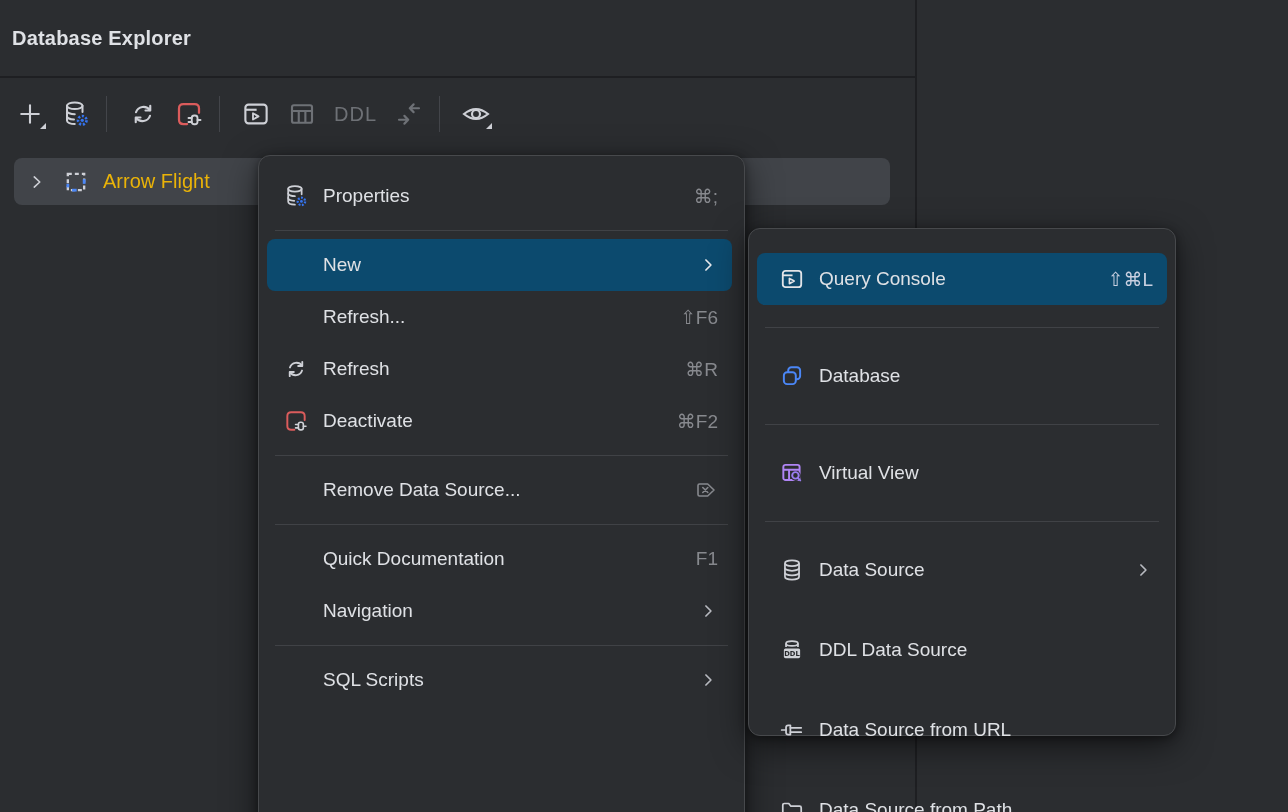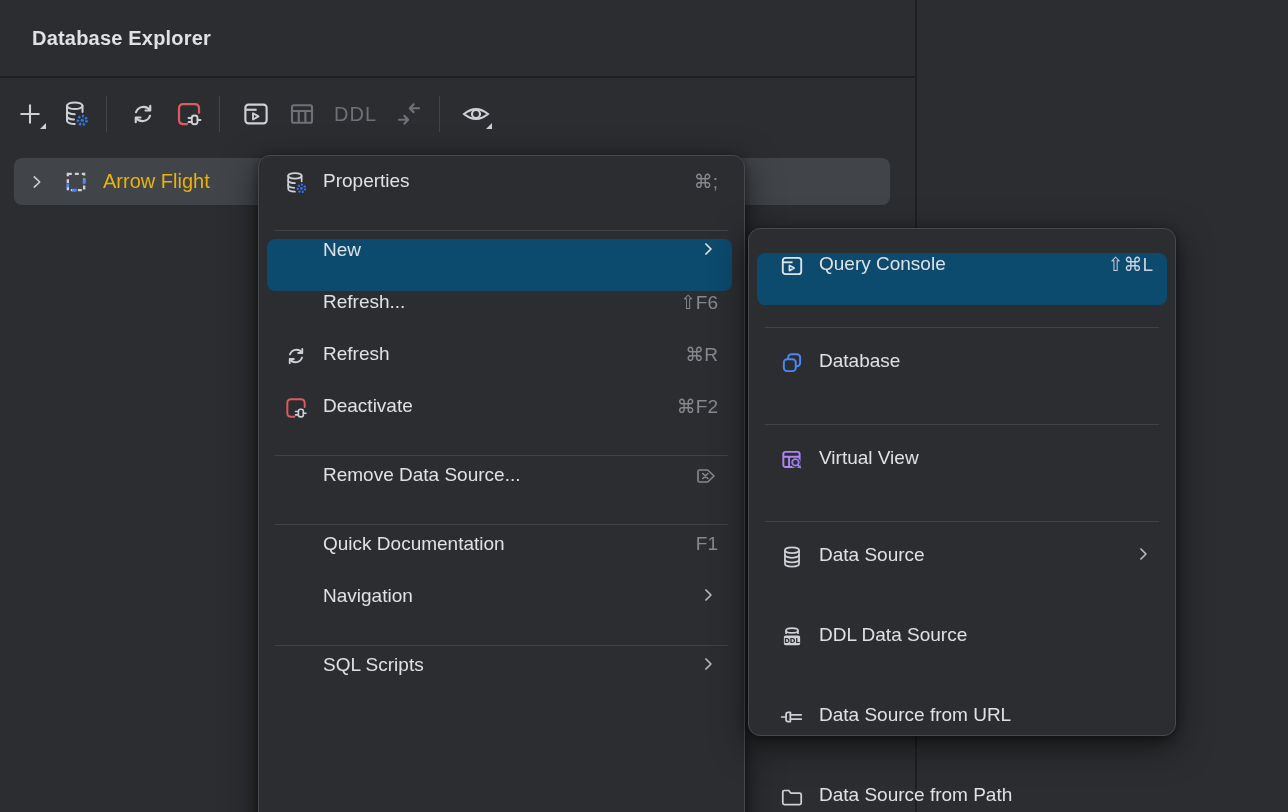--- a/index.html
+++ b/index.html
@@ -5,21 +5,21 @@
   * { margin:0; padding:0; box-sizing:border-box; }
   html,body { width:1288px; height:812px; overflow:hidden; }
   body {
     font-family:"Liberation Sans","DejaVu Sans",sans-serif;
     background:#2b2d30; color:#dfe1e5; position:relative;
   }
   
   .vdivider { position:absolute; left:915px; top:0; width:2px; height:812px; background:#1e1f22; }
   .panel-header {
     position:absolute; left:0; top:0; width:915px; height:78px;
-    border-bottom:2px solid #1e1f22; display:flex; align-items:center; padding:0 32px;
+    border-bottom:2px solid #1e1f22; display:flex; align-items:center; padding:0 12px;
   }
   .panel-title { font-size:20px; font-weight:700; color:#dfe1e5; letter-spacing:.2px; }
 
   
   .toolbar { position:absolute; left:0; top:80px; width:915px; height:68px;
              display:flex; align-items:center; }
   .tbtn { width:40px; height:40px; display:flex; align-items:center; justify-content:center;
           position:relative; margin-left:6px; border-radius:6px; flex:0 0 auto; }
   .tbtn.first { margin-left:10px; }
   .tsep { width:1px; height:36px; background:#43454a; margin:0 10px; flex:0 0 auto; }
@@ -39,21 +39,21 @@
 
   
   .menu {
     position:absolute; background:#2b2d30; border:1px solid #47494c; border-radius:12px;
     box-shadow:0 10px 34px rgba(0,0,0,.55), 0 2px 8px rgba(0,0,0,.4);
     display:flex; flex-direction:column;
   }
   .main-menu { left:258px; top:155px; width:487px; height:690px; padding-top:14px; z-index:2; }
   .sub-menu  { left:748px; top:228px; width:428px; height:508px; padding-top:10px; z-index:3; }
 
-  .mi { height:52px; display:flex; align-items:flex-start; border-radius:8px;
+  .mi { height:52px; display:flex; align-items:center; border-radius:8px;
         padding:0 14px 0 16px; flex:0 0 auto; }
   .main-menu .mi { margin:0 12px 0 8px; }
   .sub-menu  .mi { margin:14px 8px; padding:0 14px 0 22px; }
   .mi .ibox { width:26px; height:26px; margin-right:14px; display:flex;
               align-items:center; justify-content:center; flex:0 0 aupx; }
   .mi .label { font-size:19px; color:#dfe1e5; white-space:nowrap; flex:1; }
   .mi .shortcut { font-size:19px; color:#87898e; margin-left:18px; white-space:nowrap; }
   .mi .arrow { margin-left:18px; display:flex; }
   .mi.highlight { background:#0c4a6e; }
   .mi.highlight .shortcut { color:#c9d0e1; }

